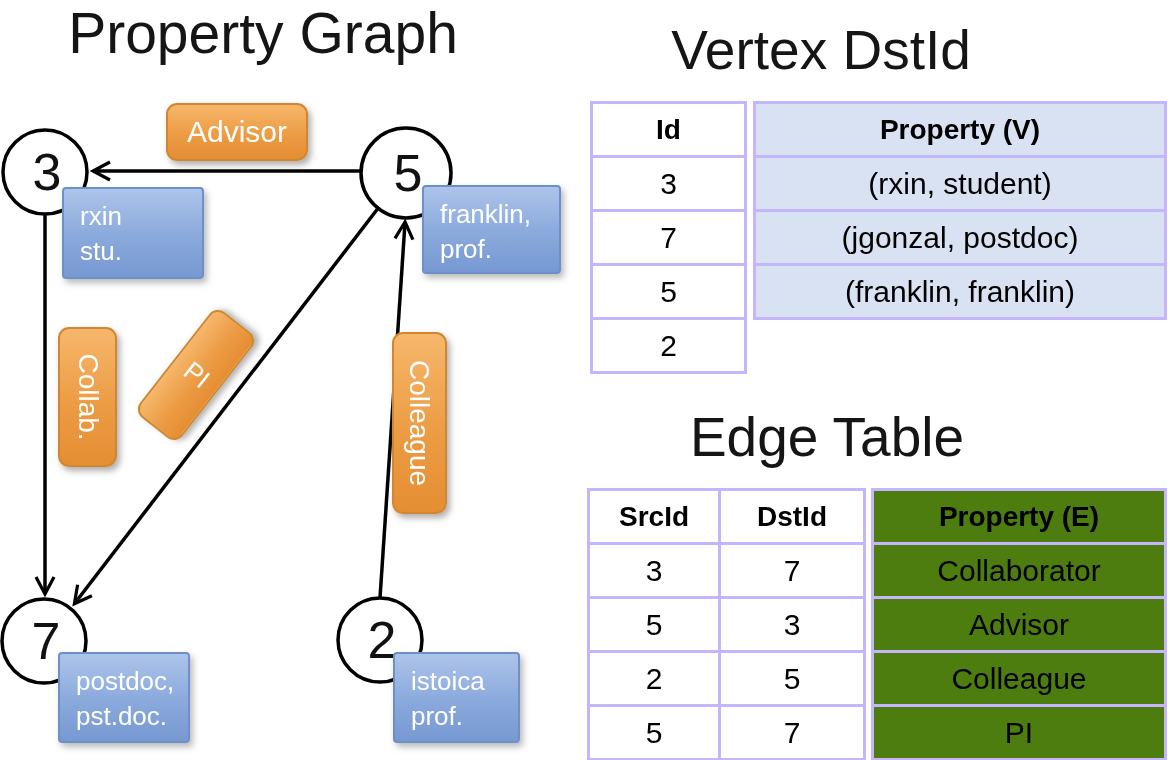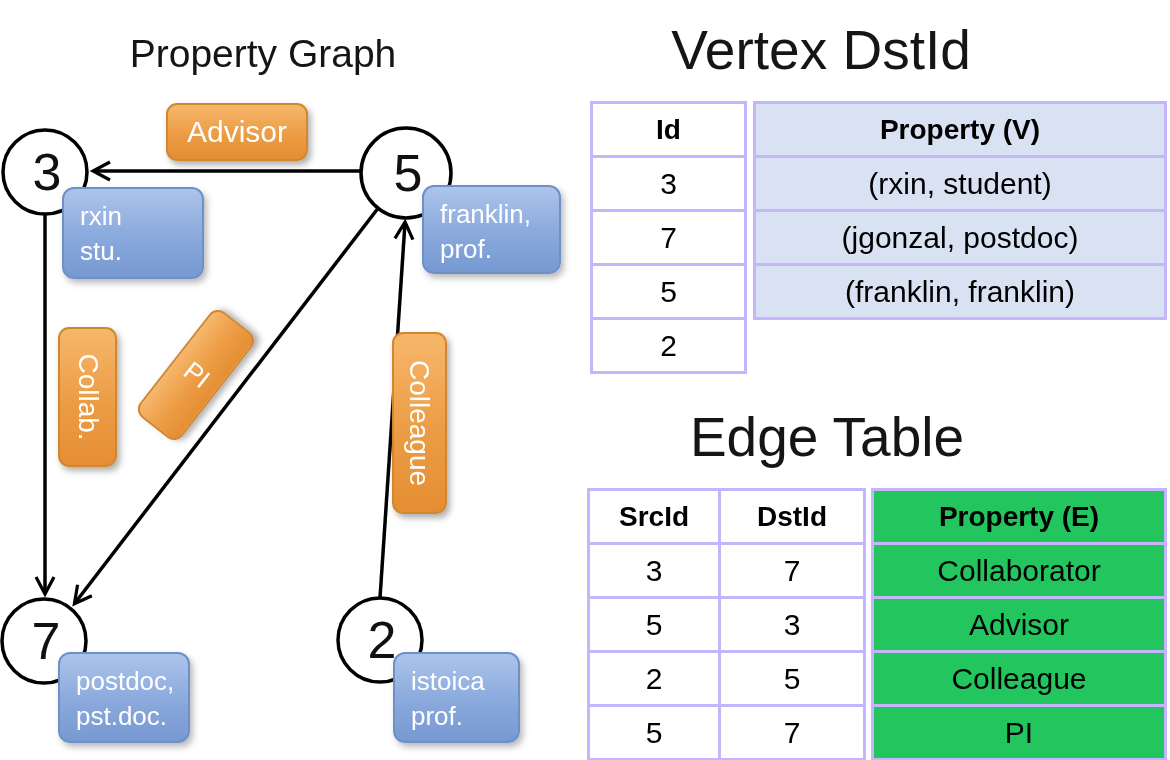--- a/index.html
+++ b/index.html
@@ -14,39 +14,39 @@
   
   .graph-svg{position:absolute;left:0;top:0;}
 
   .edge-chip{position:absolute;display:flex;align-items:center;justify-content:center;
              background:linear-gradient(180deg,#f6b76b 0%,#ec9c44 55%,#e58e33 100%);
              border:2px solid #d2862f;border-radius:11px;color:#fff;
              box-shadow:3px 4px 6px rgba(110,110,110,.55);}
   .edge-chip .vtext{transform:rotate(90deg);white-space:nowrap;}
 
   .vertex-chip{position:absolute;background:linear-gradient(180deg,#adc4ea 0%,#8cabdd 50%,#7799d2 100%);
-             border:2px solid #6e90c8;border-radius:12px;color:#fff;
+             border:2px solid #6e90c8;border-radius:4px;color:#fff;
              box-shadow:3px 4px 6px rgba(120,120,120,.5);
              font-size:26px;line-height:35px;padding:10px 6px 0 16px;}
 
   
   table{border-collapse:collapse;position:absolute;table-layout:fixed;}
   th,td{border:3px solid #c4b5fd;height:51px;text-align:center;vertical-align:middle;
         padding:0;overflow:hidden;white-space:nowrap;}
   th{font-size:28px;font-weight:bold;}
   td{font-size:30px;font-weight:400;}
   .fill-blue th,.fill-blue td{background:#d8e2f2;}
-  .fill-orange th,.fill-orange td{background:#22c55e;}
+  .fill-orange th,.fill-orange td{background:#4d7c0f;}
 </style>
 </head>
 <body>
 
 <div class="stage">
 
-  <div class="big-title" style="left:13px;top:32px;width:500px;font-size:39px;">Property Graph</div>
+  <div class="big-title" style="left:13px;top:0;width:500px;font-size:57px;">Property Graph</div>
 
   <svg class="graph-svg" width="560" height="760" viewBox="0 0 560 760">
     <defs>
       <marker id="arrow" markerUnits="userSpaceOnUse" markerWidth="26" markerHeight="26" refX="19" refY="11" orient="auto">
         <path d="M3,2 L20,11 L3,20" fill="none" stroke="#000" stroke-width="3.2"></path>
       </marker>
     </defs>
 
     <line x1="362" y1="171" x2="94" y2="171" stroke="#000" stroke-width="3.5" marker-end="url(#arrow)"></line>
     <line x1="45" y1="214" x2="45" y2="593" stroke="#000" stroke-width="3.5" marker-end="url(#arrow)"></line>

